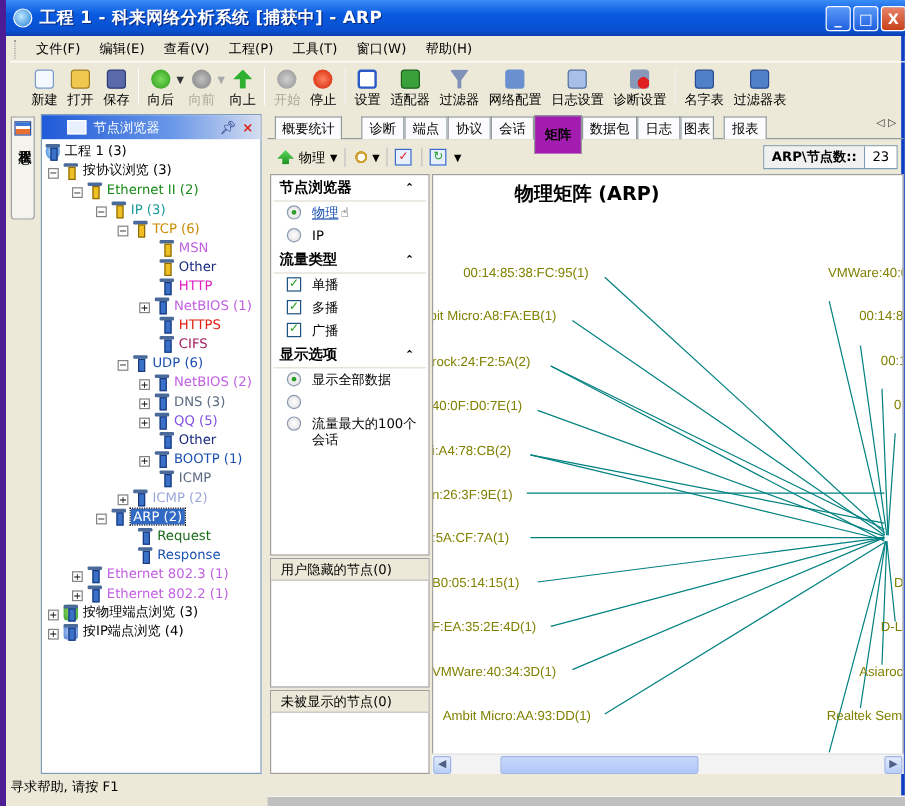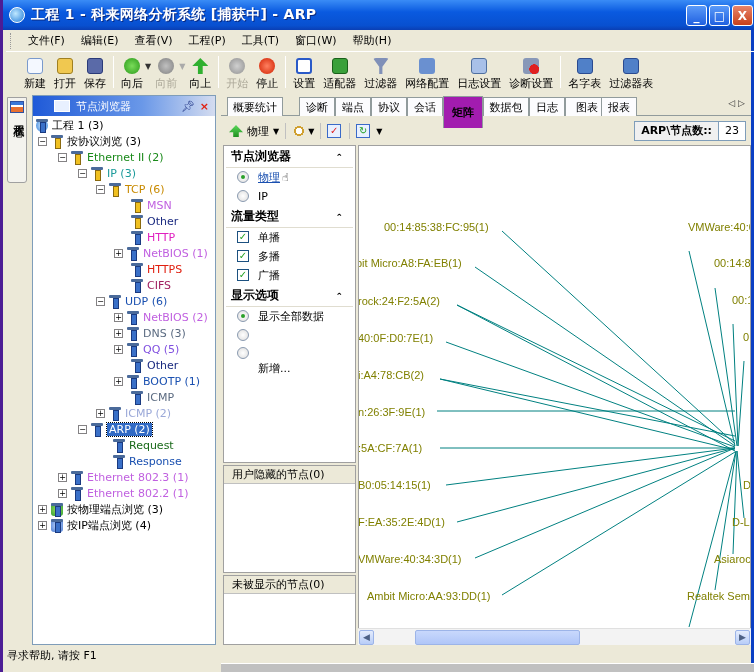--- a/index.html
+++ b/index.html
@@ -1,17 +1,17 @@
 <!DOCTYPE html>
 <html><head>
 <meta charset="utf-8">
 <style>
 *{box-sizing:border-box;margin:0;padding:0}
 html,body{width:754px;height:672px;overflow:hidden;background:#ece9d8;font-family:"DejaVu Sans","Liberation Sans",sans-serif;font-size:11px;color:#000}
-.win{position:absolute;left:0;top:0;width:754px;height:672px;background:#ece9d8;border-left:3px solid #4c1d95;border-right:3px solid #0a3fc4}
+.win{position:absolute;left:0;top:0;width:754px;height:672px;background:#ece9d8;border-left:5px solid #4c1d95;border-right:3px solid #0a3fc4}
 .titlebar{position:absolute;left:0;top:0;width:754px;height:30px;background:linear-gradient(#3a8cf6,#0a5ae0 40%,#0850d0 85%,#0a3fb4);color:#fff;display:flex;align-items:center}
 .titlebar .appicon{width:16px;height:16px;border-radius:50%;background:radial-gradient(circle at 40% 40%,#bfe8ff,#1f7ad8);margin-left:6px;margin-right:6px;border:1px solid #fff}
 .titlebar .ttl{font-weight:bold;font-size:14px;text-shadow:1px 1px #0a2a80;letter-spacing:.3px}
 .tbtns{position:absolute;right:4px;top:5px;display:flex;gap:2px}
 .tbtn{width:21px;height:21px;border:1px solid #fff;border-radius:3px;background:linear-gradient(#5a9af8,#2060e0);color:#fff;font-weight:bold;font-size:12px;display:flex;align-items:center;justify-content:center}
 .tbtn.close{background:linear-gradient(#e8846a,#c8401a)}
 .menubar{position:absolute;left:3px;top:30px;width:748px;height:22px;display:flex;align-items:center;padding-left:14px;border-bottom:1px solid #fff}
 .menubar .grip{position:absolute;left:4px;top:3px;width:3px;height:16px;border-left:1px dotted #999}
 .menu-item{padding:0 8px;font-size:11px;line-height:22px}
 .toolbar{position:absolute;left:3px;top:53px;width:748px;height:40px;display:flex;align-items:flex-end;padding-left:14px;padding-bottom:2px}
@@ -23,21 +23,21 @@
 
 .sidetab{position:absolute;left:4px;top:97px;width:20px;height:86px;background:#f4f3ee;border:1px solid #a0a0a0;border-radius:0 0 3px 3px}
 .sidetab .ic{width:14px;height:12px;margin:3px 2px;background:linear-gradient(#3a78d8 30%,#fff 30%,#fff 55%,#e87030 55%);border:1px solid #3050a0}
 .sidetab .vt{writing-mode:vertical-rl;font-size:11px;margin-left:2px;margin-top:4px}
 .lpanel{position:absolute;left:29px;top:95px;width:184px;height:550px;background:#fff;border:1px solid #7f9db9}
 .lhead{height:20px;background:linear-gradient(90deg,#1f5ad8,#6a98e8 60%,#d4dcf0);color:#fff;display:flex;align-items:center;padding-left:21px;font-size:11px}
 .lhead .hic{width:16px;height:12px;background:#e8f0ff;border:1px solid #fff;margin-right:6px}
 .lhead .pin{position:absolute;right:20px;color:#1a2f80;font-size:11px}
 .lhead .x{position:absolute;right:6px;color:#e02010;font-weight:bold}
 .tree{position:relative;font-size:11px}
-.node{position:absolute;height:16px;display:flex;align-items:center;white-space:nowrap}
+.node{position:absolute;height:16px;display:flex;align-items:flex-end;white-space:nowrap}
 .exp{width:9px;height:9px;border:1px solid #848284;background:#fff;font-size:8px;line-height:7px;text-align:center;margin-right:4px;color:#000}
 .nic{width:12px;height:13px;margin-right:4px;position:relative}
 .nic:before{content:"";position:absolute;left:0;top:0;width:12px;height:3px;background:#4a6a9a;border-radius:1px}
 .nic:after{content:"";position:absolute;left:4px;top:3px;width:4px;height:9px;background:#3a70c8;border:1px solid #1a3a80}
 .nic.y:after{background:#f0c020;border-color:#8a6a10}
 .sel{background:#316ac5;color:#fff!important;padding:0 2px;outline:1px dotted #000}
 
 .tabs{position:absolute;left:218px;top:96px;width:530px;height:20px;border-bottom:1px solid #919b9c}
 .tab{position:absolute;top:1px;height:19px;border:1px solid #919b9c;border-bottom:none;background:#fcfcfe;font-size:11px;display:flex;align-items:center;justify-content:center}
 .tab.active{font-weight:bold;background:#a21caf;height:32px;top:0}
@@ -302,21 +302,21 @@
 
   <div class="tabs">
     <div class="tab" style="left:6px;width:56px">概要统计</div>
     <div class="tab" style="left:78px;width:36px">诊断</div>
     <div class="tab" style="left:114px;width:36px">端点</div>
     <div class="tab" style="left:150px;width:36px">协议</div>
     <div class="tab" style="left:186px;width:36px">会话</div>
     <div class="tab active" style="left:222px;width:40px">矩阵</div>
     <div class="tab" style="left:262px;width:46px">数据包</div>
     <div class="tab" style="left:308px;width:36px">日志</div>
-    <div class="tab" style="left:344px;width:44px">图表</div>
+    <div class="tab" style="left:344px;width:28px">图表</div>
     <div class="tab" style="left:380px;width:36px">报表</div>
     <span class="tabnav">◁ ▷</span>
   </div>
 
   <div class="subtb">
     <div class="up"></div>
     <span>物理</span>
     <span style="font-size:8px;margin:0 6px 0 4px">▼</span>
     <span style="width:1px;height:16px;background:#c0c0c0;margin-right:6px"></span>
     <span style="width:14px;height:14px;border-radius:50%;background:radial-gradient(#fff 30%,#d0a030 32%,#d0a030 50%,transparent 52%)"></span>
@@ -368,32 +368,33 @@
       </div>
     <div class="opt">
         <div class="radio on"></div>
         <span>显示全部数据</span>
       </div>
     <div class="opt">
         <div class="radio"></div>
       </div>
     <div class="opt">
         <div class="radio"></div>
-      </div>
-    <div class="opt" style="padding-left:34px;padding-top:0">新增...</div>
+        <span style="width:90px">流量最大的100个会话</span>
+      </div>
   </div>
 
   <div class="subpanel" style="top:465px;height:108px">
     <div class="sh">用户隐藏的节点(0)</div>
   </div>
   <div class="subpanel" style="top:575px;height:70px">
     <div class="sh">未被显示的节点(0)</div>
   </div>
 
   <div class="chart">
+    <div class="title">物理矩阵 (ARP)</div>
     <svg width="393" height="500">
       <g stroke="#008080" stroke-width="1" fill="none">
         <line x1="143" y1="85" x2="376" y2="298"></line>
         <line x1="116" y1="121" x2="376" y2="300"></line>
         <line x1="98" y1="159" x2="376" y2="295"></line>
         <line x1="98" y1="159" x2="376" y2="305"></line>
         <line x1="87" y1="196" x2="376" y2="301"></line>
         <line x1="81" y1="233" x2="376" y2="290"></line>
         <line x1="81" y1="233" x2="376" y2="304"></line>
         <line x1="78" y1="265" x2="376" y2="265"></line>

